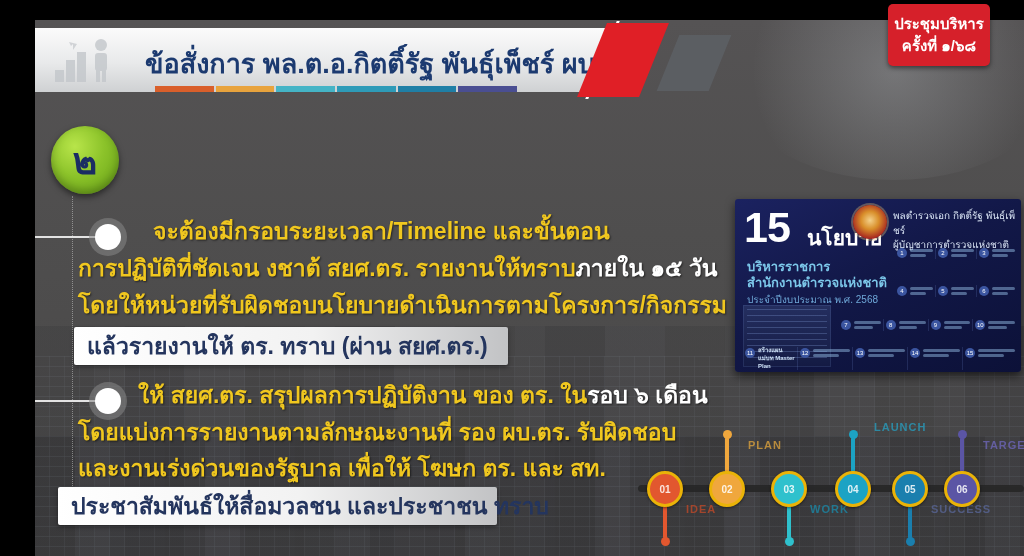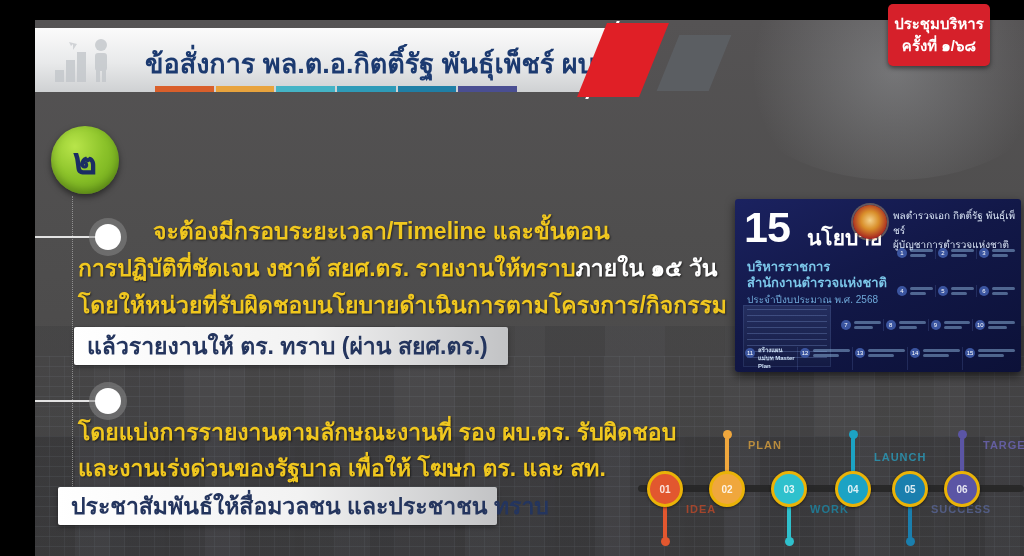--- a/index.html
+++ b/index.html
@@ -150,20 +150,21 @@
 
   <div class="connector" style="top:236px"></div>
   <div class="bullet-dot" style="left:95px;top:224px"></div>
   <div class="tline" style="left:153px;top:213px"><span class="yellow">จะต้องมีกรอบระยะเวลา/Timeline และขั้นตอน</span></div>
   <div class="tline" style="left:78px;top:250px"><span class="yellow">การปฏิบัติที่ชัดเจน งชาต้ สยศ.ตร. รายงานให้ทราบ</span><span class="white">ภายใน ๑๕ วัน</span></div>
   <div class="tline" style="left:78px;top:287px"><span class="yellow">โดยให้หน่วยที่รับผิดชอบนโยบายดำเนินการตามโครงการ/กิจกรรม</span></div>
   <div class="hl-bar" style="left:74px;top:327px;width:421px">แล้วรายงานให้ ตร. ทราบ (ผ่าน สยศ.ตร.)</div>
 
   <div class="connector" style="top:400px"></div>
   <div class="bullet-dot" style="left:95px;top:388px"></div>
+  <div class="tline" style="left:138px;top:377px"><span class="yellow">ให้ สยศ.ตร. สรุปผลการปฏิบัติงาน ของ ตร. ใน</span><span class="white">รอบ ๖ เดือน</span></div>
   <div class="tline" style="left:78px;top:414px"><span class="yellow">โดยแบ่งการรายงานตามลักษณะงานที่ รอง ผบ.ตร. รับผิดชอบ</span></div>
   <div class="tline" style="left:78px;top:450px"><span class="yellow">และงานเร่งด่วนของรัฐบาล เพื่อให้ โฆษก ตร. และ สท.</span></div>
   <div class="hl-bar" style="left:58px;top:487px;width:426px">ประชาสัมพันธ์ให้สื่อมวลชน และประชาชน ทราบ</div>
 
   <div class="pcard">
     <div class="pc-num">15</div>
     <div class="pc-lbl">นโยบาย</div>
     <div class="pc-sub1">บริหารราชการ</div>
     <div class="pc-sub2">สำนักงานตำรวจแห่งชาติ</div>
     <div class="pc-sub3">ประจำปีงบประมาณ พ.ศ. 2568</div>
@@ -297,21 +298,21 @@
       <div class="t-dot" style="background: rgb(240, 167, 61); left: 92.5px; top: 15px;"></div>
       <div class="t-circle" style="background: rgb(240, 167, 61); left: 79px; top: 56px;">02</div>
       <div class="t-label" style="color: rgb(207, 154, 61); left: 118px; top: 24px;">PLAN</div>
       <div class="t-stem" style="background: rgb(47, 193, 205); left: 157px; top: 87px; height: 37px;"></div>
       <div class="t-dot" style="background: rgb(47, 193, 205); left: 154.5px; top: 122px;"></div>
       <div class="t-circle" style="background: rgb(47, 193, 205); left: 141px; top: 56px;">03</div>
       <div class="t-label" style="color: rgb(29, 131, 160); left: 180px; top: 88px;">WORK</div>
       <div class="t-stem" style="background: rgb(28, 163, 196); left: 221px; top: 22px; height: 39px;"></div>
       <div class="t-dot" style="background: rgb(28, 163, 196); left: 218.5px; top: 15px;"></div>
       <div class="t-circle" style="background: rgb(28, 163, 196); left: 205px; top: 56px;">04</div>
-      <div class="t-label" style="color: rgb(42, 150, 180); left: 244px; top: 6px; margin-top: 30px;">LAUNCH</div>
+      <div class="t-label" style="color: rgb(42, 150, 180); left: 244px; top: 6px;">LAUNCH</div>
       <div class="t-stem" style="background: rgb(26, 127, 174); left: 278px; top: 87px; height: 37px;"></div>
       <div class="t-dot" style="background: rgb(26, 127, 174); left: 275.5px; top: 122px;"></div>
       <div class="t-circle" style="background: rgb(26, 127, 174); left: 262px; top: 56px;">05</div>
       <div class="t-label" style="color: rgb(86, 98, 143); left: 301px; top: 88px;">SUCCESS</div>
       <div class="t-stem" style="background: rgb(91, 85, 165); left: 330px; top: 22px; height: 39px;"></div>
       <div class="t-dot" style="background: rgb(91, 85, 165); left: 327.5px; top: 15px;"></div>
       <div class="t-circle" style="background: rgb(91, 85, 165); left: 314px; top: 56px;">06</div>
       <div class="t-label" style="color: rgb(106, 99, 176); left: 353px; top: 24px;">TARGET</div>
     </div>
 

